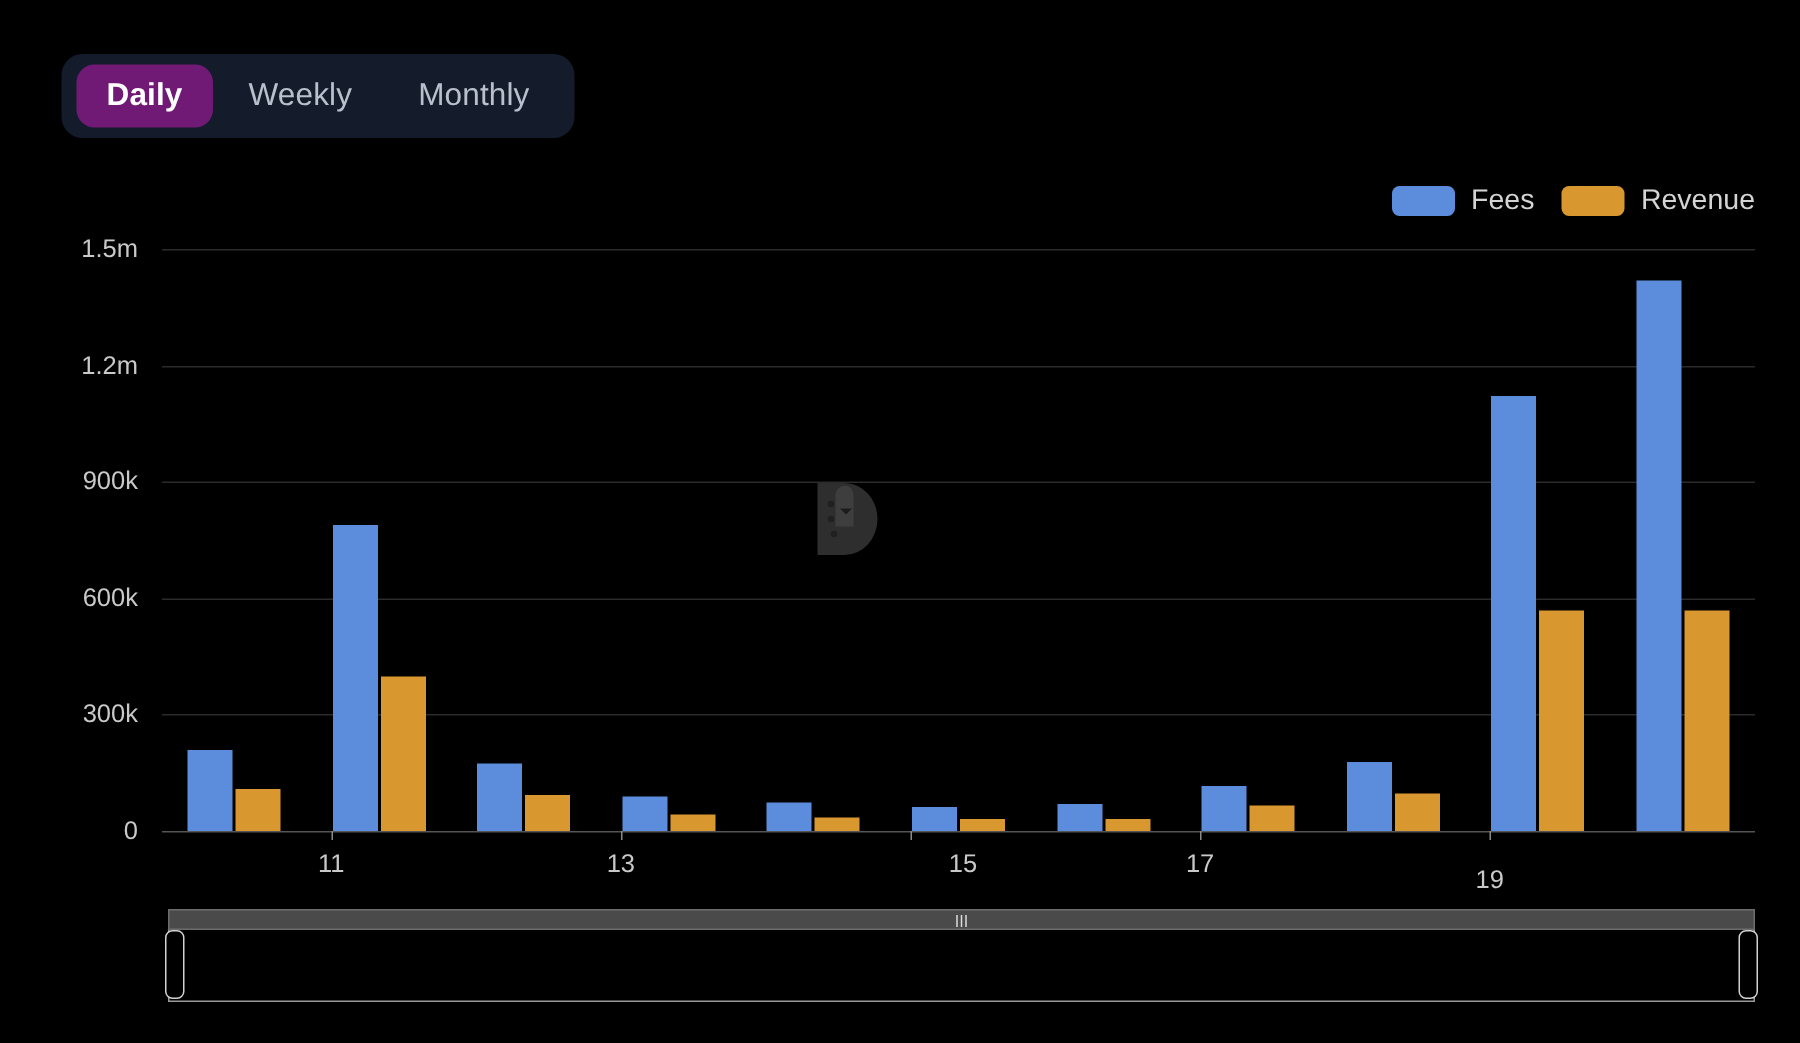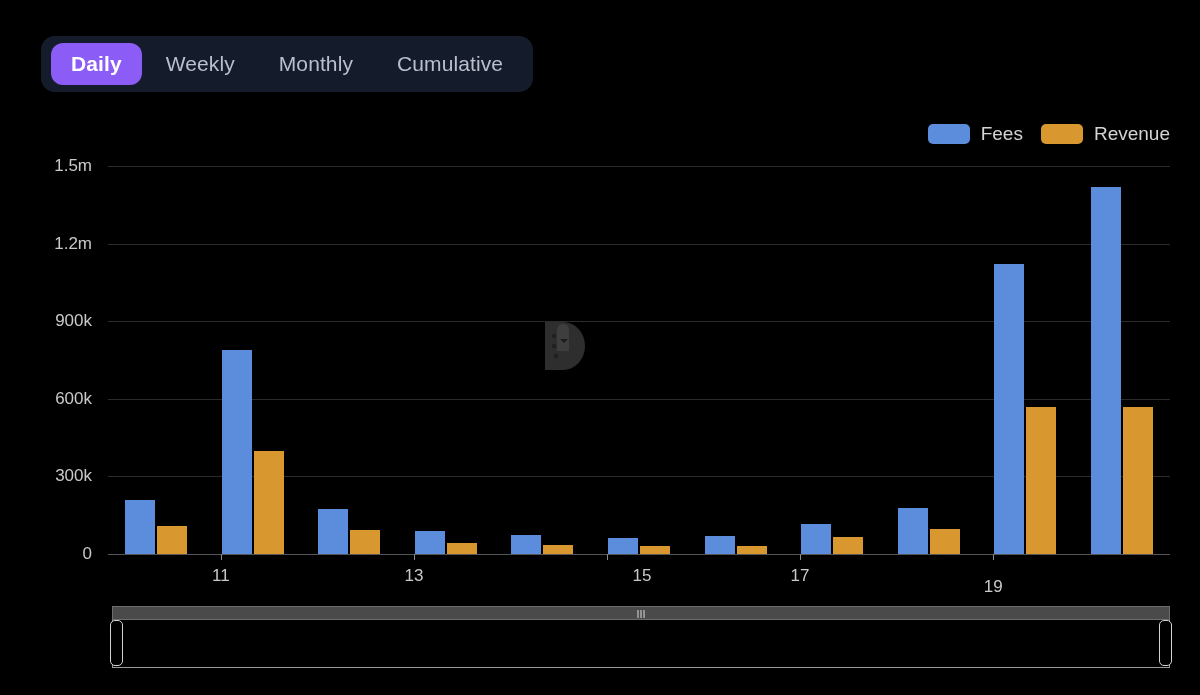--- a/index.html
+++ b/index.html
@@ -33,21 +33,21 @@
     font-size: 21px;
     color: #b9c0cc;
     padding: 9px 20px;
     border-radius: 12px;
     margin: 0 2px;
     cursor: pointer;
     white-space: nowrap;
     letter-spacing: 0.1px;
   }
   .tab.active {
-    background: #8b5cf6;
+    background: #701a75;
     color: #ffffff;
     font-weight: 600;
   }
 
   
   #legend {
     position: absolute;
     right: 30px;
     top: 123px;
     display: flex;
@@ -199,21 +199,20 @@
   .dz-handle.left { left: -2px; }
   .dz-handle.right { right: -2px; }
 </style>
 </head>
 <body>
 
 <div id="tabbar">
     <div class="tab active">Daily</div>
     <div class="tab">Weekly</div>
     <div class="tab">Monthly</div>
-    <div class="tab">Cumulative</div>
   </div>
 
 <div id="legend">
     <div class="legend-item">
       <span class="legend-swatch" style="background: rgb(91, 141, 220);"></span>
       <span class="legend-label">Fees</span>
     </div>
     <div class="legend-item">
       <span class="legend-swatch" style="background: rgb(217, 151, 47);"></span>
       <span class="legend-label">Revenue</span>

